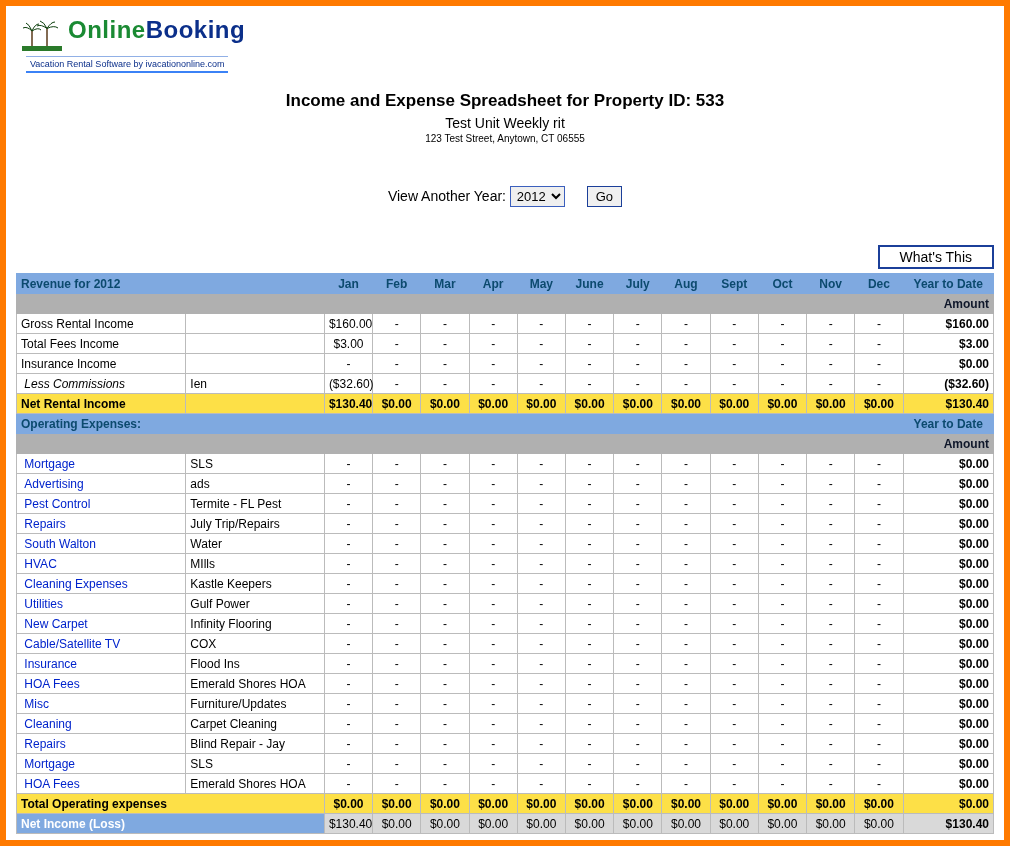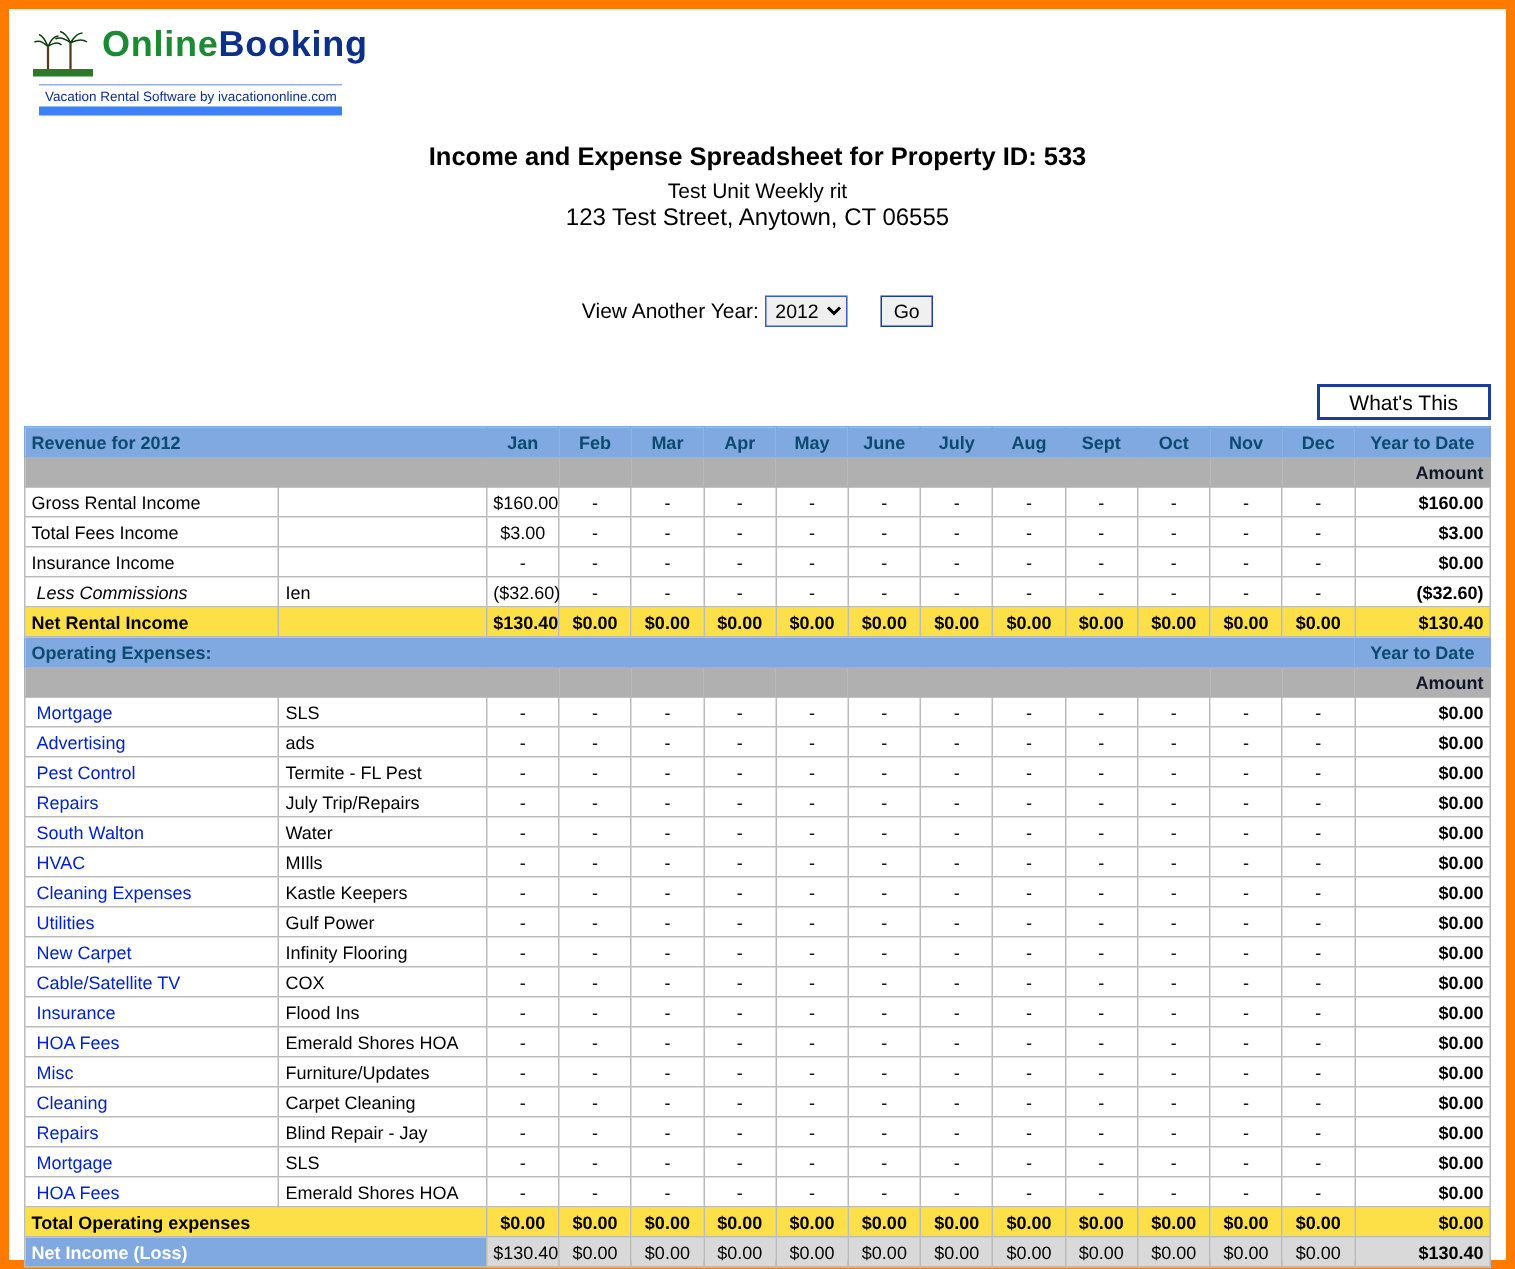--- a/index.html
+++ b/index.html
@@ -5,25 +5,25 @@
   * { box-sizing: border-box; }
   body { margin: 0; padding: 0; font-family: Verdana, Arial, sans-serif; font-size: 12px; color: #000; background: #fff; }
   .outer { border: 6px solid #ff7a00; width: 1010px; height: 846px; padding: 6px 10px; position: relative; }
   .logo { margin: 4px 0 2px 6px; }
   .logo-top { display: flex; align-items: flex-start; gap: 6px; }
   .palm { width: 40px; height: 40px; display: inline-block; position: relative; }
   .palm svg { width: 100%; height: 100%; }
   .logo-text { font-family: "Trebuchet MS", Verdana, sans-serif; font-weight: bold; letter-spacing: 0.5px; }
   .logo-online { color: #1a8a33; font-size: 24px; }
   .logo-booking { color: #0b2f8a; font-size: 24px; }
-  .logo-sub { font-size: 9px; color: #0b2f8a; border-top: 1px solid #91b0e6; border-bottom: 6px solid #3b82f6; padding: 2px 4px; margin-left: 4px; display: inline-block; }
+  .logo-sub { font-size: 9px; color: #0b2f8a; border-top: 1px solid #91b0e6; border-bottom: 2px solid #3b82f6; padding: 2px 4px; margin-left: 4px; display: inline-block; }
   .header { text-align: center; margin-top: 18px; }
   .title { font-weight: bold; font-size: 17px; }
   .sub1 { font-size: 14px; margin-top: 4px; }
-  .sub2 { font-size: 16px; margin-top: 2px; }
+  .sub2 { font-size: 10px; margin-top: 2px; }
   .year-row { text-align: center; margin-top: 42px; font-size: 14px; }
   .year-row select { border: 1px solid #3b5fbd; font-size: 13px; padding: 1px 2px; }
   .year-row .go { margin-left: 18px; border: 1px solid #1b3f99; background: #f0f0f0; padding: 2px 8px; font-size: 13px; cursor: pointer; }
   .whats { text-align: right; margin-top: 38px; }
   .whats button { border: 2px solid #1b3f99; background: #fff; padding: 2px 20px; font-size: 14px; cursor: pointer; }
   table.grid { width: 100%; border-collapse: collapse; margin-top: 4px; table-layout: fixed; }
   table.grid th, table.grid td { border: 1px solid #bbb; padding: 2px 4px; height: 20px; vertical-align: middle; }
   .hblue { background: #7fa9e0; color: #0c4a6e; font-weight: bold; text-align: center; border: 1px solid #7fa9e0 !important; }
   .hblue-left { text-align: left; padding-left: 4px; }
   .gray-row td { background: #b0b0b0; color: #0f172a; font-weight: bold; text-align: right; border: 1px solid #b0b0b0 !important; }

